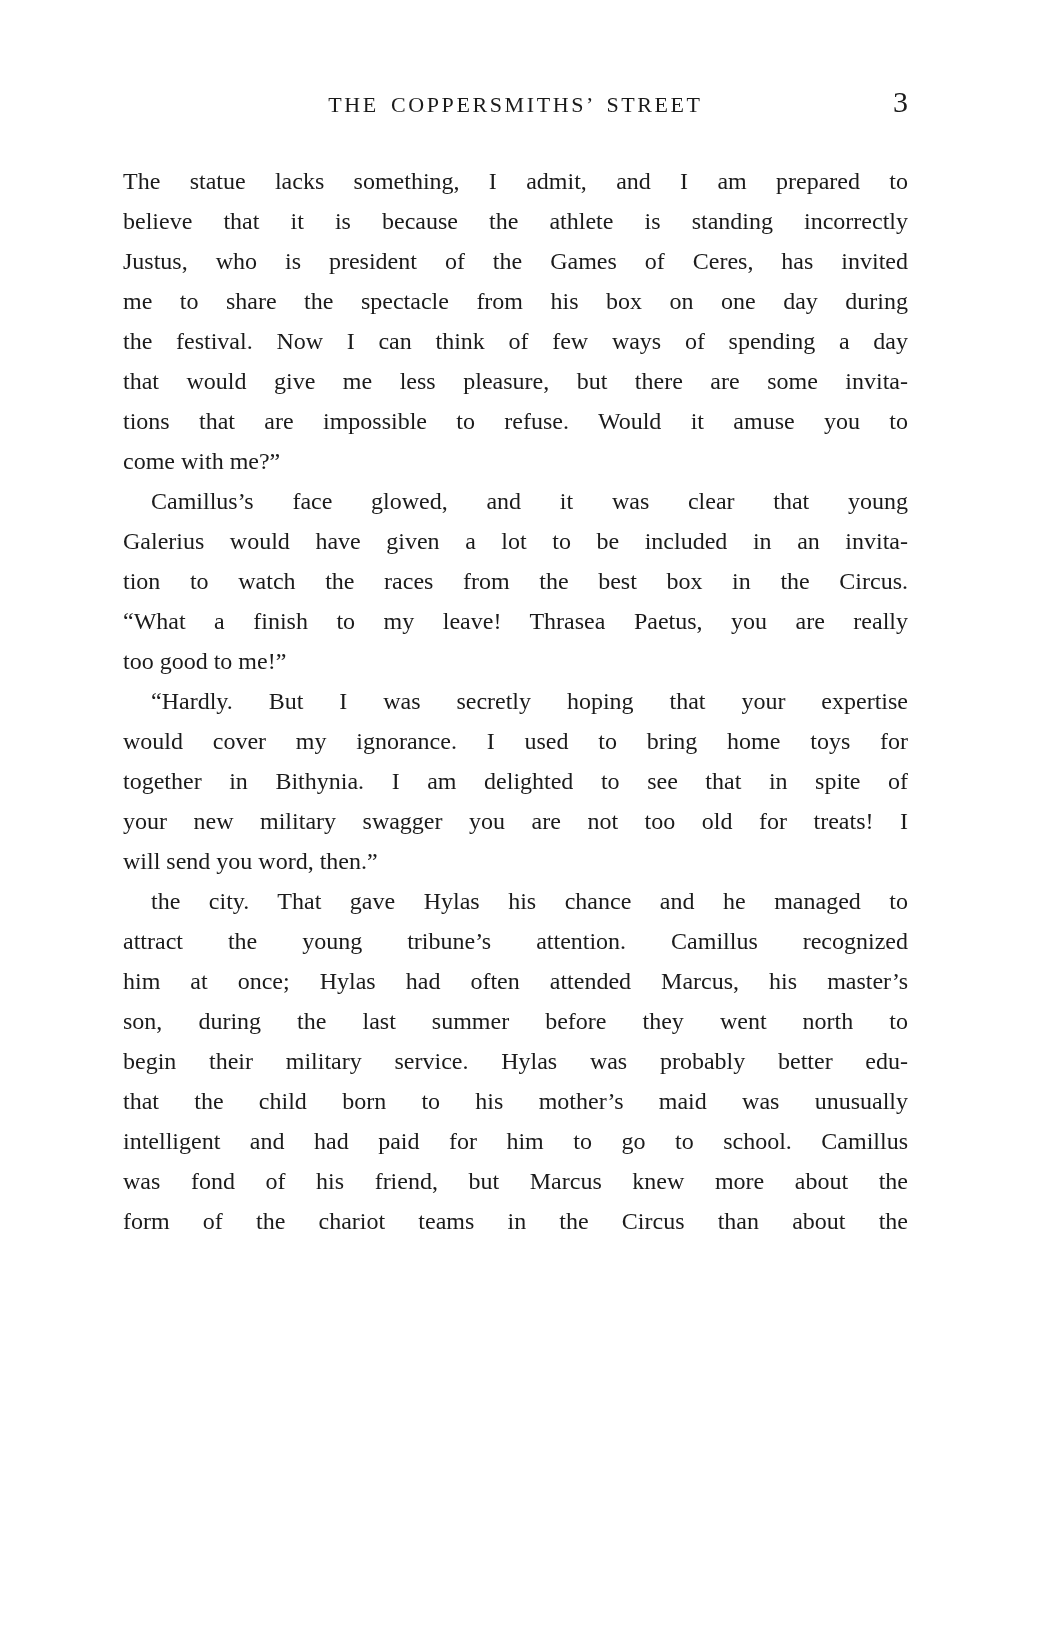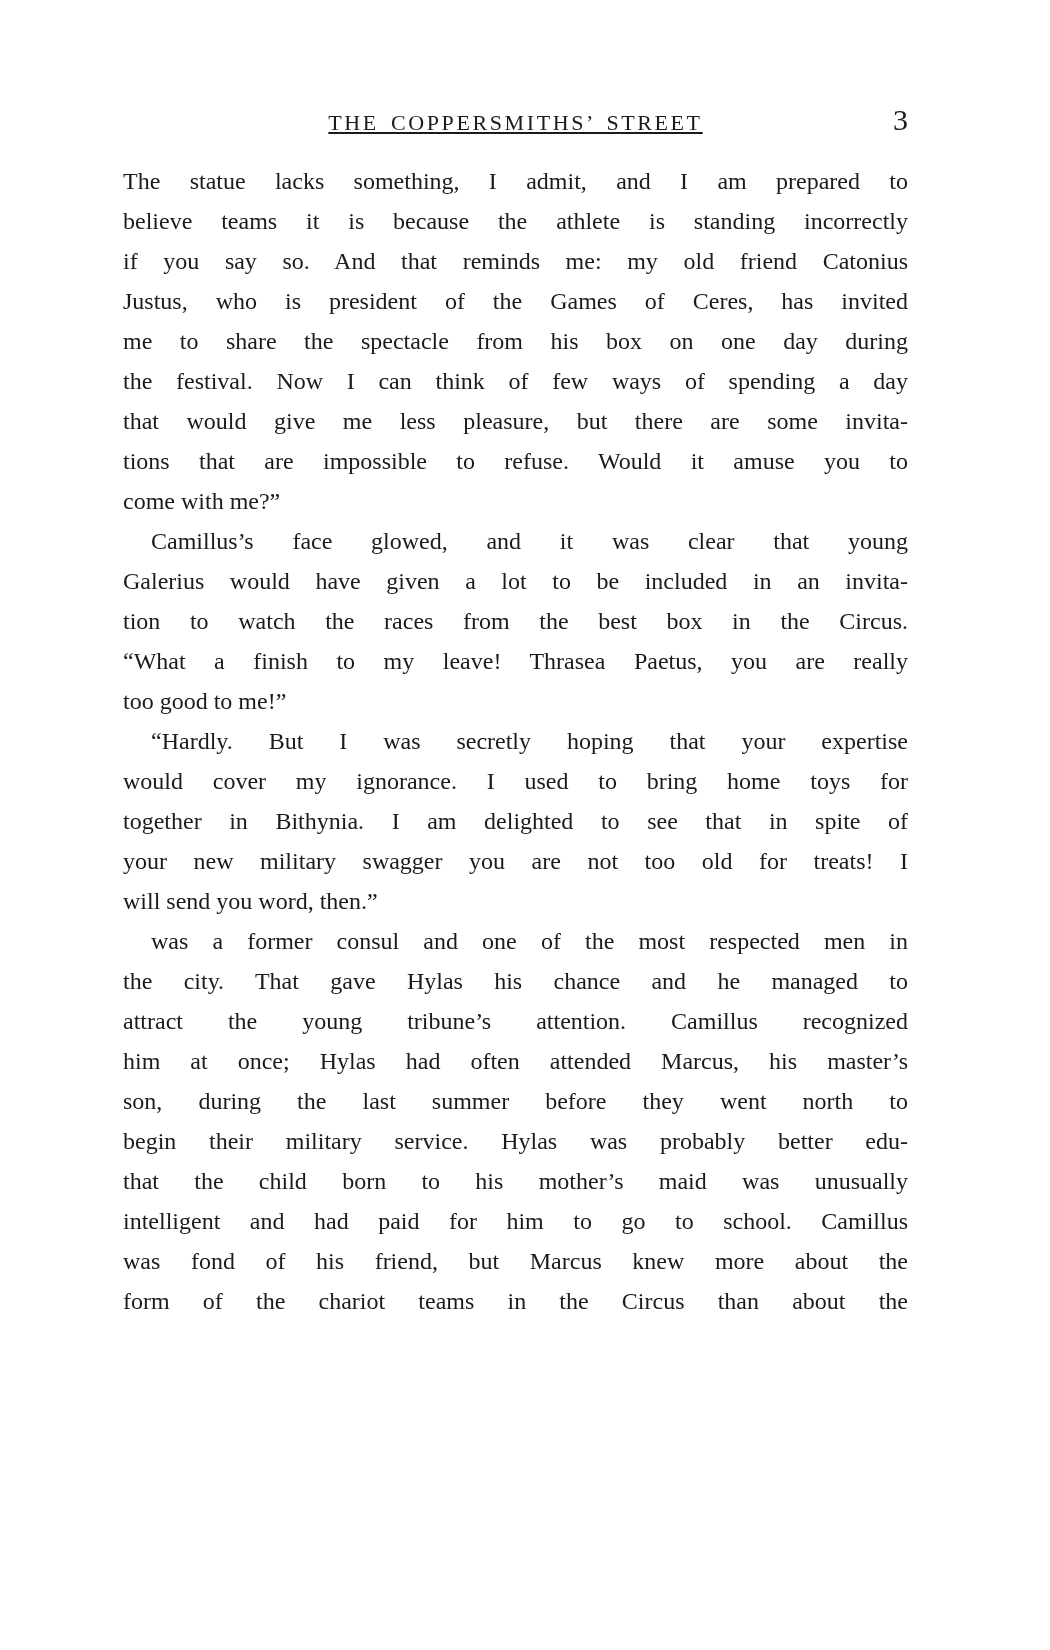--- a/index.html
+++ b/index.html
@@ -12,24 +12,23 @@
     overflow: hidden;
   }
   .book-page {
     position: absolute;
     inset: 0;
     background: var(--paper, #ffffff);
   }
   .page-header {
     position: absolute;
     left: 123px;
-    top: 108px;
+    top: 90px;
     width: 785px;
     height: 34px;
-    text-decoration: underline;
   }
   .running-title {
     text-align: center;
     font-size: 22px;
     line-height: 30px;
     letter-spacing: 2.6px;
     word-spacing: 4px;
     font-variant: normal;
   }
   .page-number {
@@ -65,22 +64,21 @@
 <body style="--ink: #1b1b1b; --paper: #ffffff;">
 
 <div class="book-page">
   <div class="page-header">
     <div class="running-title">THE COPPERSMITHS’ STREET</div>
     <div class="page-number">3</div>
   </div>
   <div class="body-text">
       <div class="para">
         <div class="line">The statue lacks something, I admit, and I am prepared to</div>
-        <div class="line">believe teams it is because the athlete is standing incorrectly</div>
-        <div class="line">if you say so. And that reminds me: my old friend Catonius</div>
+        <div class="line">believe that it is because the athlete is standing incorrectly</div>
         <div class="line">Justus, who is president of the Games of Ceres, has invited</div>
         <div class="line">me to share the spectacle from his box on one day during</div>
         <div class="line">the festival. Now I can think of few ways of spending a day</div>
         <div class="line">that would give me less pleasure, but there are some invita-</div>
         <div class="line">tions that are impossible to refuse. Would it amuse you to</div>
         <div class="line last">come with me?”</div>
       </div>
       <div class="para indent">
         <div class="line">Camillus’s face glowed, and it was clear that young</div>
         <div class="line">Galerius would have given a lot to be included in an invita-</div>
@@ -89,21 +87,20 @@
         <div class="line last">too good to me!”</div>
       </div>
       <div class="para indent">
         <div class="line">“Hardly. But I was secretly hoping that your expertise</div>
         <div class="line">would cover my ignorance. I used to bring home toys for</div>
         <div class="line">together in Bithynia. I am delighted to see that in spite of</div>
         <div class="line">your new military swagger you are not too old for treats! I</div>
         <div class="line last">will send you word, then.”</div>
       </div>
       <div class="para indent">
-        <div class="line">was a former consul and one of the most respected men in</div>
         <div class="line">the city. That gave Hylas his chance and he managed to</div>
         <div class="line">attract the young tribune’s attention. Camillus recognized</div>
         <div class="line">him at once; Hylas had often attended Marcus, his master’s</div>
         <div class="line">son, during the last summer before they went north to</div>
         <div class="line">begin their military service. Hylas was probably better edu-</div>
         <div class="line">that the child born to his mother’s maid was unusually</div>
         <div class="line">intelligent and had paid for him to go to school. Camillus</div>
         <div class="line">was fond of his friend, but Marcus knew more about the</div>
         <div class="line">form of the chariot teams in the Circus than about the</div>
       </div>

